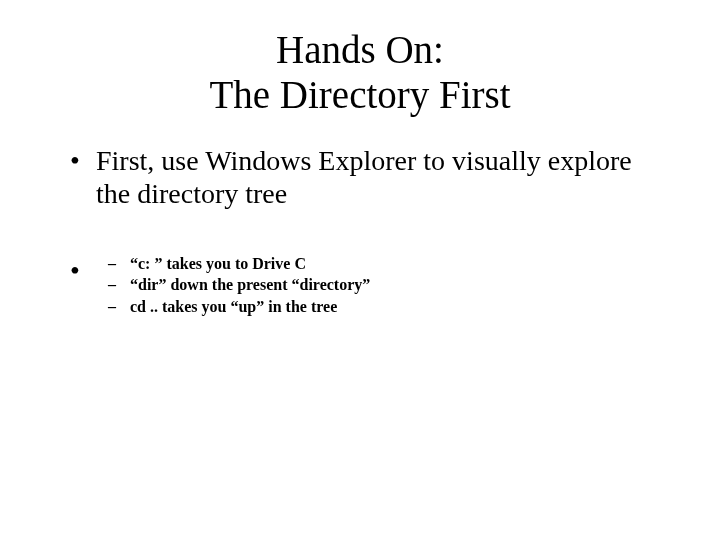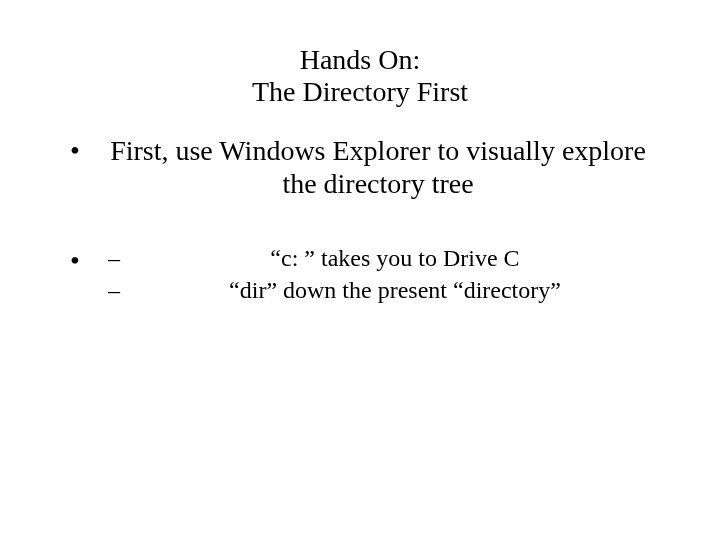--- a/index.html
+++ b/index.html
@@ -12,55 +12,55 @@
     color: #000000;
   }
   .slide {
     width: 720px;
     height: 540px;
     box-sizing: border-box;
     padding: 20px 60px 20px 60px;
   }
   .title {
     text-align: center;
-    font-size: 28px;
+    font-size: 39px;
     line-height: 1.15;
-    margin-top: 24px;
+    margin-top: 8px;
     margin-bottom: 26px;
     font-weight: normal;
   }
   ul.level1 {
     list-style: none;
     padding-left: 0;
     margin: 0;
     font-size: 28px;
     line-height: 1.18;
-    text-align: center;
   }
   ul.level1 > li {
     position: relative;
     padding-left: 36px;
     margin-bottom: 44px;
   }
   ul.level1 > li:last-child {
     margin-bottom: 0;
   }
   ul.level1 > li::before {
     content: "•";
     position: absolute;
     left: 10px;
     top: 0;
     font-size: 28px;
   }
   ul.level2 {
     list-style: none;
     padding-left: 0;
     margin: 10px 0 0 8px;
-    font-size: 24px;
+    font-size: 16px;
     line-height: 1.22;
+    font-weight: bold;
   }
   ul.level2 > li {
     position: relative;
     padding-left: 26px;
     margin-bottom: 2px;
   }
   ul.level2 > li::before {
     content: "–";
     position: absolute;
     left: 4px;
@@ -77,16 +77,17 @@
   </div>
 
   <ul class="level1">
     <li>
       <span>First, use Windows Explorer to visually explore the directory tree</span>
     </li>
     <li>
       <ul class="level2">
         <li><span>“c: ” takes you to Drive C</span></li>
         <li><span>“dir” down the present “directory”</span></li>
+        <li><span>cd .. takes you “up” in the tree</span></li>
       </ul>
     </li>
   </ul>
 </div>
 
 </body></html>

